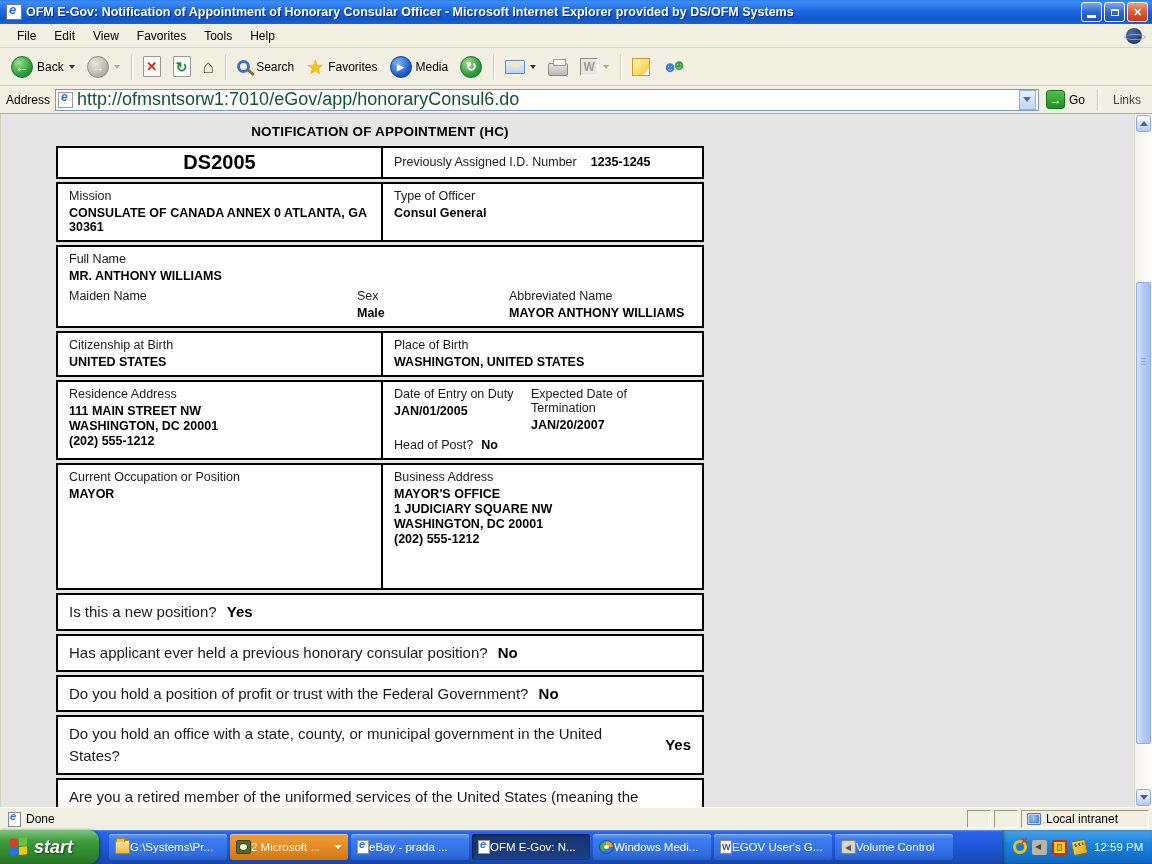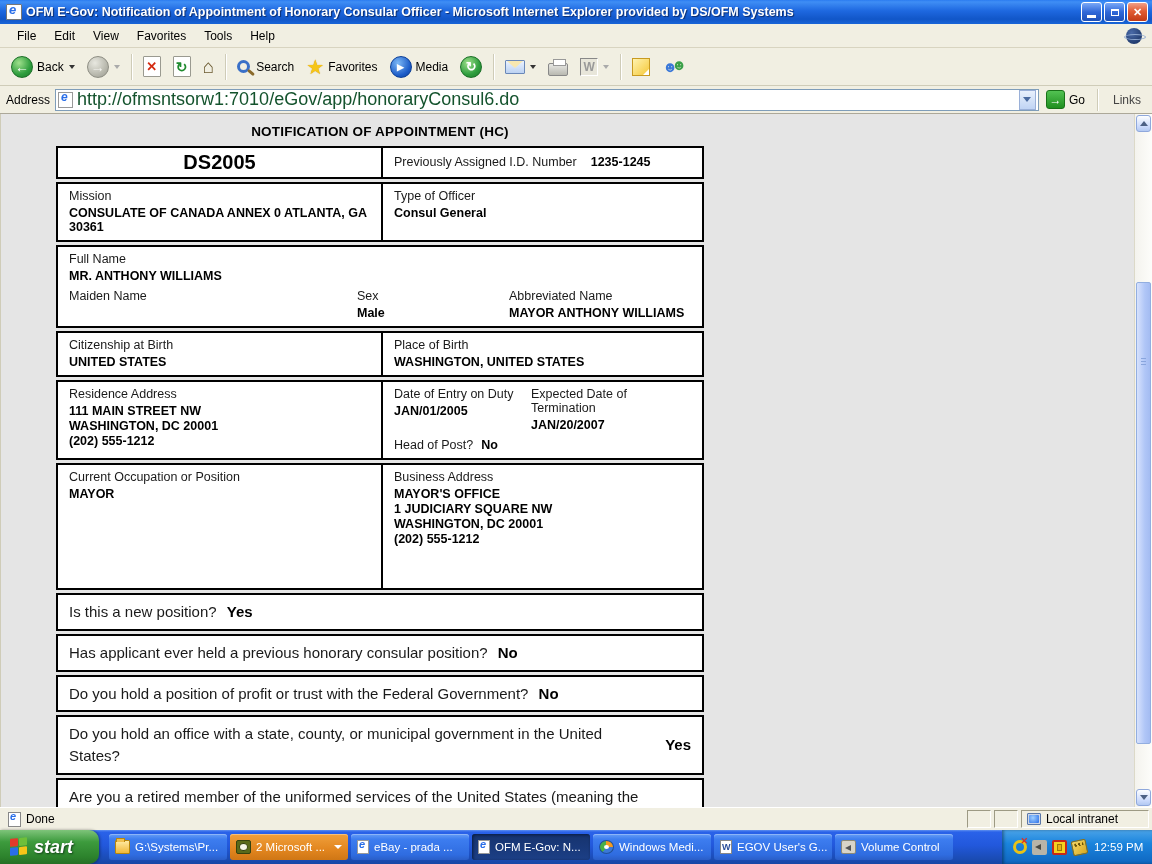--- a/index.html
+++ b/index.html
@@ -124,21 +124,21 @@
   
   .taskbar { height:34px; background:linear-gradient(180deg,#5e90ef 0%,#2a62e9 6%,#2258dc 45%,#1747a5 100%); display:flex; align-items:stretch; }
   .start-btn { width:99px; display:flex; align-items:center; gap:6px; padding-left:10px;
     background:linear-gradient(180deg,#7ec47a 0%,#3d9b3d 35%,#2c822c 80%,#256f25 100%);
     border-radius:0 10px 10px 0; box-shadow:1px 0 3px rgba(0,0,0,.4); color:#fff; font-size:18px; font-weight:bold; font-style:italic; text-shadow:1px 1px 2px #14421a; }
   .winflag { width:18px; height:18px; display:grid; grid-template-columns:8px 8px; grid-template-rows:8px 8px; gap:1px; transform:skewY(-6deg); }
   .winflag i { border-radius:1px; }
   .winflag i:nth-child(1){background:#e23a2a;} .winflag i:nth-child(2){background:#6fbf3a;}
   .winflag i:nth-child(3){background:#2a6ee8;} .winflag i:nth-child(4){background:#f5c518;}
   .task-strip { flex:1; display:flex; align-items:center; gap:3px; padding:3px 2px 3px 10px; overflow:hidden; }
-  .task-btn { width:118px; height:26px; border-radius:3px; display:flex; align-items:center; gap:5px; padding:0 6px; color:#fff; font-size:11.5px; white-space:nowrap; overflow:hidden;
+  .task-btn { width:118px; height:26px; border-radius:3px; display:flex; align-items:center; padding:0 6px; color:#fff; font-size:11.5px; white-space:nowrap; overflow:hidden;
     background:linear-gradient(180deg,#669df5 0%,#3d7df0 20%,#2f6ce0 80%,#2a5ec8 100%); box-shadow:inset 0 1px 0 #8cb4f8; }
   .task-btn.active { background:linear-gradient(180deg,#16336e,#1c3f86); box-shadow:inset 1px 1px 3px #0a1c40; }
   .task-btn.orange { background:linear-gradient(180deg,#f0a03c 0%,#e2861f 60%,#cf7615 100%); box-shadow:inset 0 1px 0 #f8c078; }
   .task-btn .t-caret { margin-left:auto; width:0;height:0;border-left:4px solid transparent;border-right:4px solid transparent;border-top:4px solid #fff; }
   .ticon { width:15px; height:14px; flex:none; position:relative; }
   .ticon.folder { background:linear-gradient(180deg,#ffe9a2,#f0b838); border:1px solid #b8860b; border-radius:1px; }
   .ticon.folder::before { content:""; position:absolute; top:-3px; left:0; width:7px; height:3px; background:#f0c050; border:1px solid #b8860b; border-bottom:none; border-radius:1px 1px 0 0; }
   .ticon.clockapp { background:#5a6a1a; border:1px solid #36430e; border-radius:2px; }
   .ticon.clockapp::after { content:""; position:absolute; inset:2px; border-radius:50%; background:#f5f5e8; border:1px solid #36430e; }
   .ticon.iepage { background:#fff; border:1px solid #999; width:12px; }

